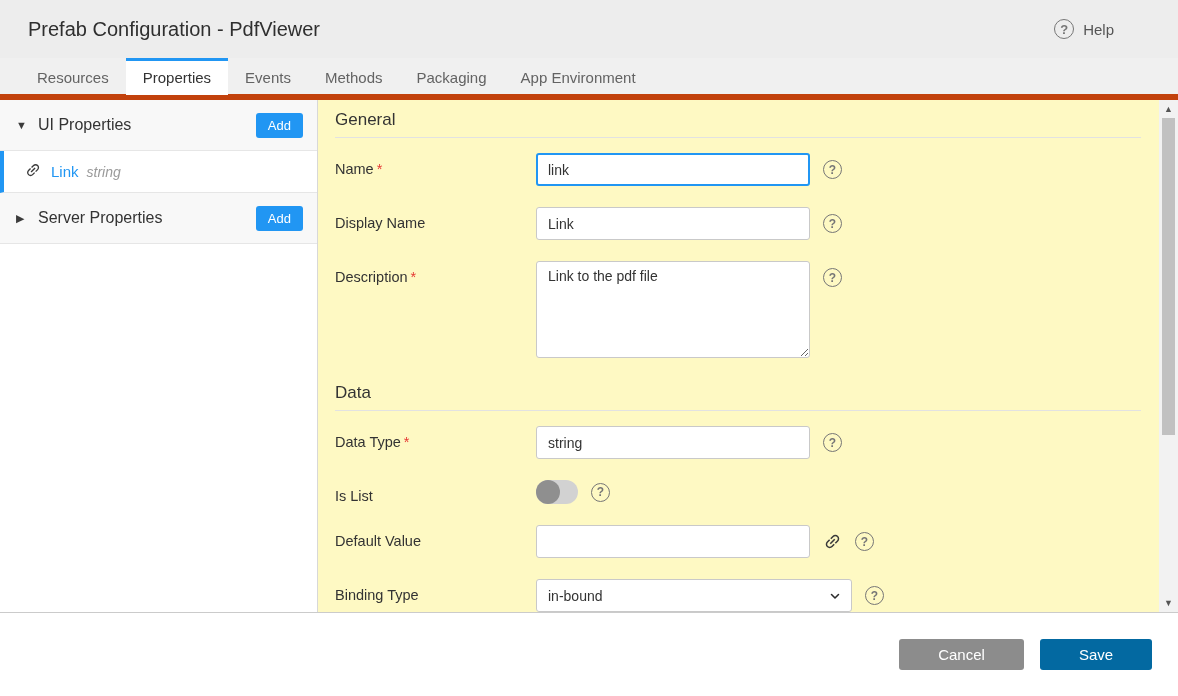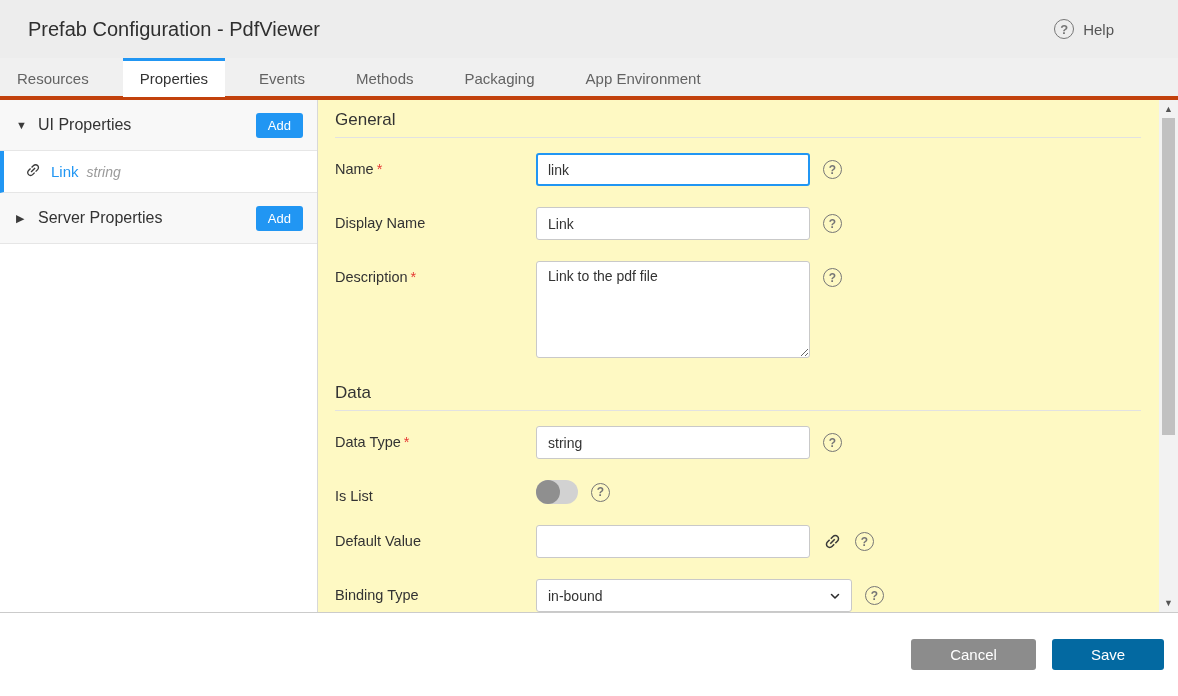--- a/index.html
+++ b/index.html
@@ -26,22 +26,22 @@
   .q-icon {
     display: inline-flex; align-items: center; justify-content: center;
     width: 19px; height: 19px; border: 1.5px solid #767676; border-radius: 50%;
     color: #767676; font-size: 12px; font-weight: bold; flex: 0 0 auto;
     background: transparent; line-height: 1;
   }
 
   
   .tabbar {
     height: 42px; flex: 0 0 42px; background: #f0f0f0;
-    border-bottom: 4px solid #c2410c;
-    display: flex; position: relative; gap: 17px;
+    border-bottom: 6px solid #c2410c;
+    display: flex; padding-left: 20px; position: relative;
   }
   .tab {
     padding: 0 17px; display: flex; align-items: center;
     font-size: 15px; color: #636363; cursor: pointer; position: relative;
     border-top: 3px solid transparent;
   }
   .tab.active {
     background: #fff; color: #333; border-top: 3px solid #2196f3;
   }
   .tab.active::after {
@@ -119,21 +119,21 @@
     font-size: 9px; color: #555; cursor: pointer;
   }
   .scroll-arrow.up { top: 1px; }
   .scroll-arrow.down { bottom: 1px; }
   .scroll-thumb { position: absolute; left: 3px; top: 18px; width: 13px; height: 317px; background: #c1c1c1; cursor: pointer; }
 
   
   .footer {
     height: 84px; flex: 0 0 84px; background: #fff; border-top: 1px solid #cbcbcb;
     display: flex; align-items: center; justify-content: flex-end; gap: 16px;
-    padding-right: 14px;
+    padding-right: 26px;
   }
   .btn {
     height: 31px; border: none; border-radius: 3px; color: #fff; font-size: 15px;
     cursor: pointer; font-family: "Liberation Sans", sans-serif;
   }
   .btn-cancel { width: 125px; background: #8c8c8c; }
   .btn-save { width: 112px; background: #0369a1; }
 </style>
 </head>
 <body>

